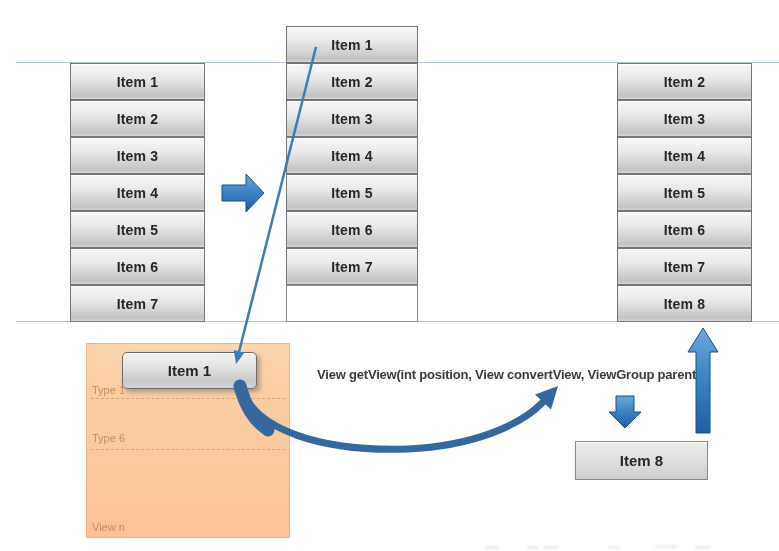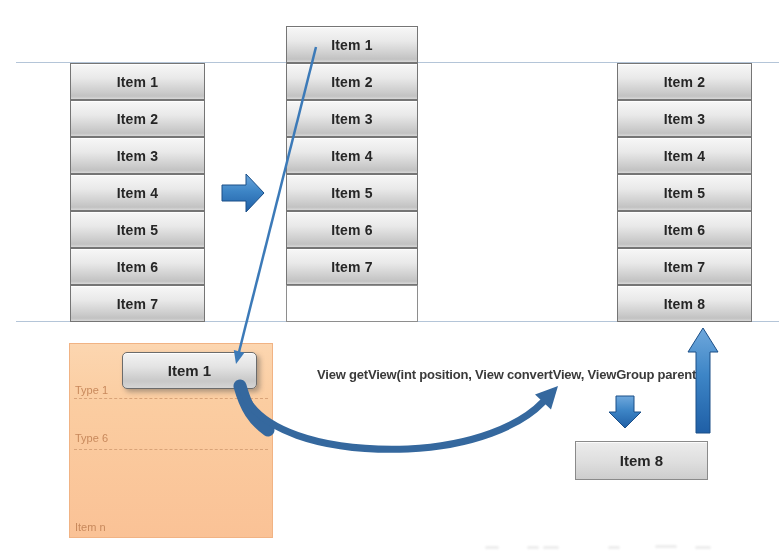--- a/index.html
+++ b/index.html
@@ -20,21 +20,21 @@
     border:1px solid #757575;
     box-shadow:inset 0 1px 0 rgba(255,255,255,.85);
     z-index:2;
   }
   .mid { width:132px; }
   .empty-box {
     position:absolute; width:132px; height:37px; background:#ffffff;
     border:1px solid #8e8e8e; z-index:2;
   }
   .pool {
-    position:absolute; left:69px; top:343px; width:204px; height:195px;
+    position:absolute; left:86px; top:343px; width:204px; height:195px;
     background:linear-gradient(180deg,#fcd6b0 0%,#fbcda1 30%,#fac296 100%);
     border:1px solid #f1b384; z-index:1;
   }
   .pool-label {
     position:absolute; left:5px; font-size:11px; color:#c8895c; z-index:2;
   }
   .pool-dash {
     position:absolute; left:4px; width:194px; height:0;
     border-top:1.5px dashed #d9a378; z-index:2;
   }
@@ -107,21 +107,21 @@
     <div class="item-box" style="left:617px;top:211px">Item 6</div>
     <div class="item-box" style="left:617px;top:248px">Item 7</div>
     <div class="item-box" style="left:617px;top:285px">Item 8</div>
   </div>
 
   <div class="pool">
     <div class="pool-label" style="top:40px">Type 1</div>
     <div class="pool-dash" style="top:54px"></div>
     <div class="pool-label" style="top:88px">Type 6</div>
     <div class="pool-dash" style="top:105px"></div>
-    <div class="pool-label" style="top:177px">Item n</div>
+    <div class="pool-label" style="top:177px">View n</div>
   </div>
   <div class="pool-item">Item 1</div>
 
   <div class="signature">View getView(int position, View convertView, ViewGroup parent)</div>
 
   <div class="new-item-box">Item 8</div>
 
   <div>
     <div class="remnant" style="left:485px;top:546px;width:14px"></div>
     <div class="remnant" style="left:527px;top:546px;width:12px"></div>

